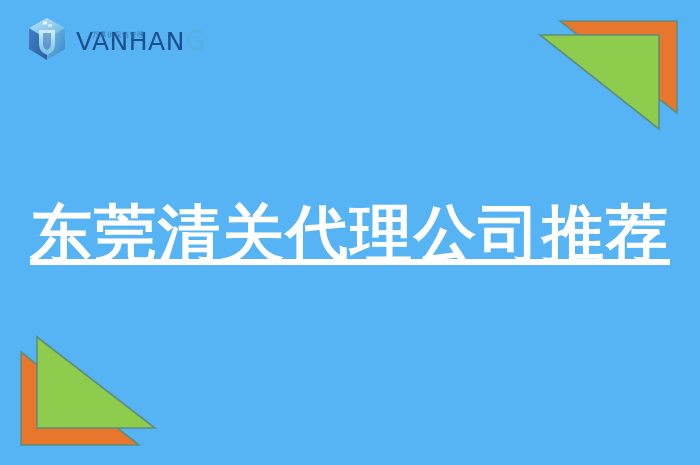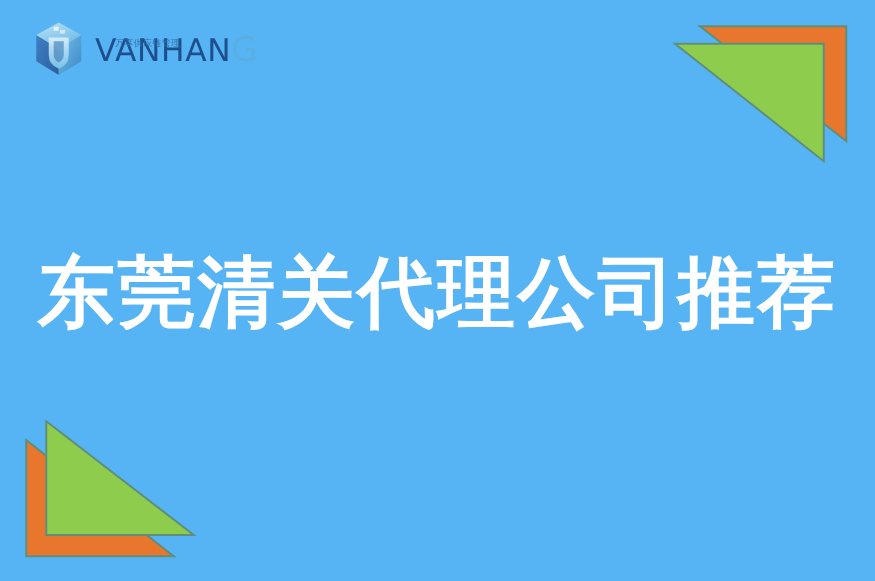--- a/index.html
+++ b/index.html
@@ -88,20 +88,21 @@
     right: 0;
     top: 198px;
     text-align: center;
     color: #ffffff;
     font-family: "DejaVu Sans", "Liberation Sans", sans-serif;
     font-weight: bold;
     font-size: 62px;
     line-height: 72px;
     letter-spacing: 2px;
     white-space: nowrap;
+    text-decoration: underline;
   }
 </style>
 </head>
 <body>
 
 <div id="canvas">
 
   <svg id="deco-top-right" class="deco-svg" viewBox="0 0 180 140">
     <polygon points="40,21 157,21 157,113" fill="#e8762c" stroke="#5f8f7a" stroke-width="1.6"></polygon>
     <polygon points="20,35 139,35 139,129" fill="#8dcc4c" stroke="#5f8f7a" stroke-width="1.6"></polygon>

